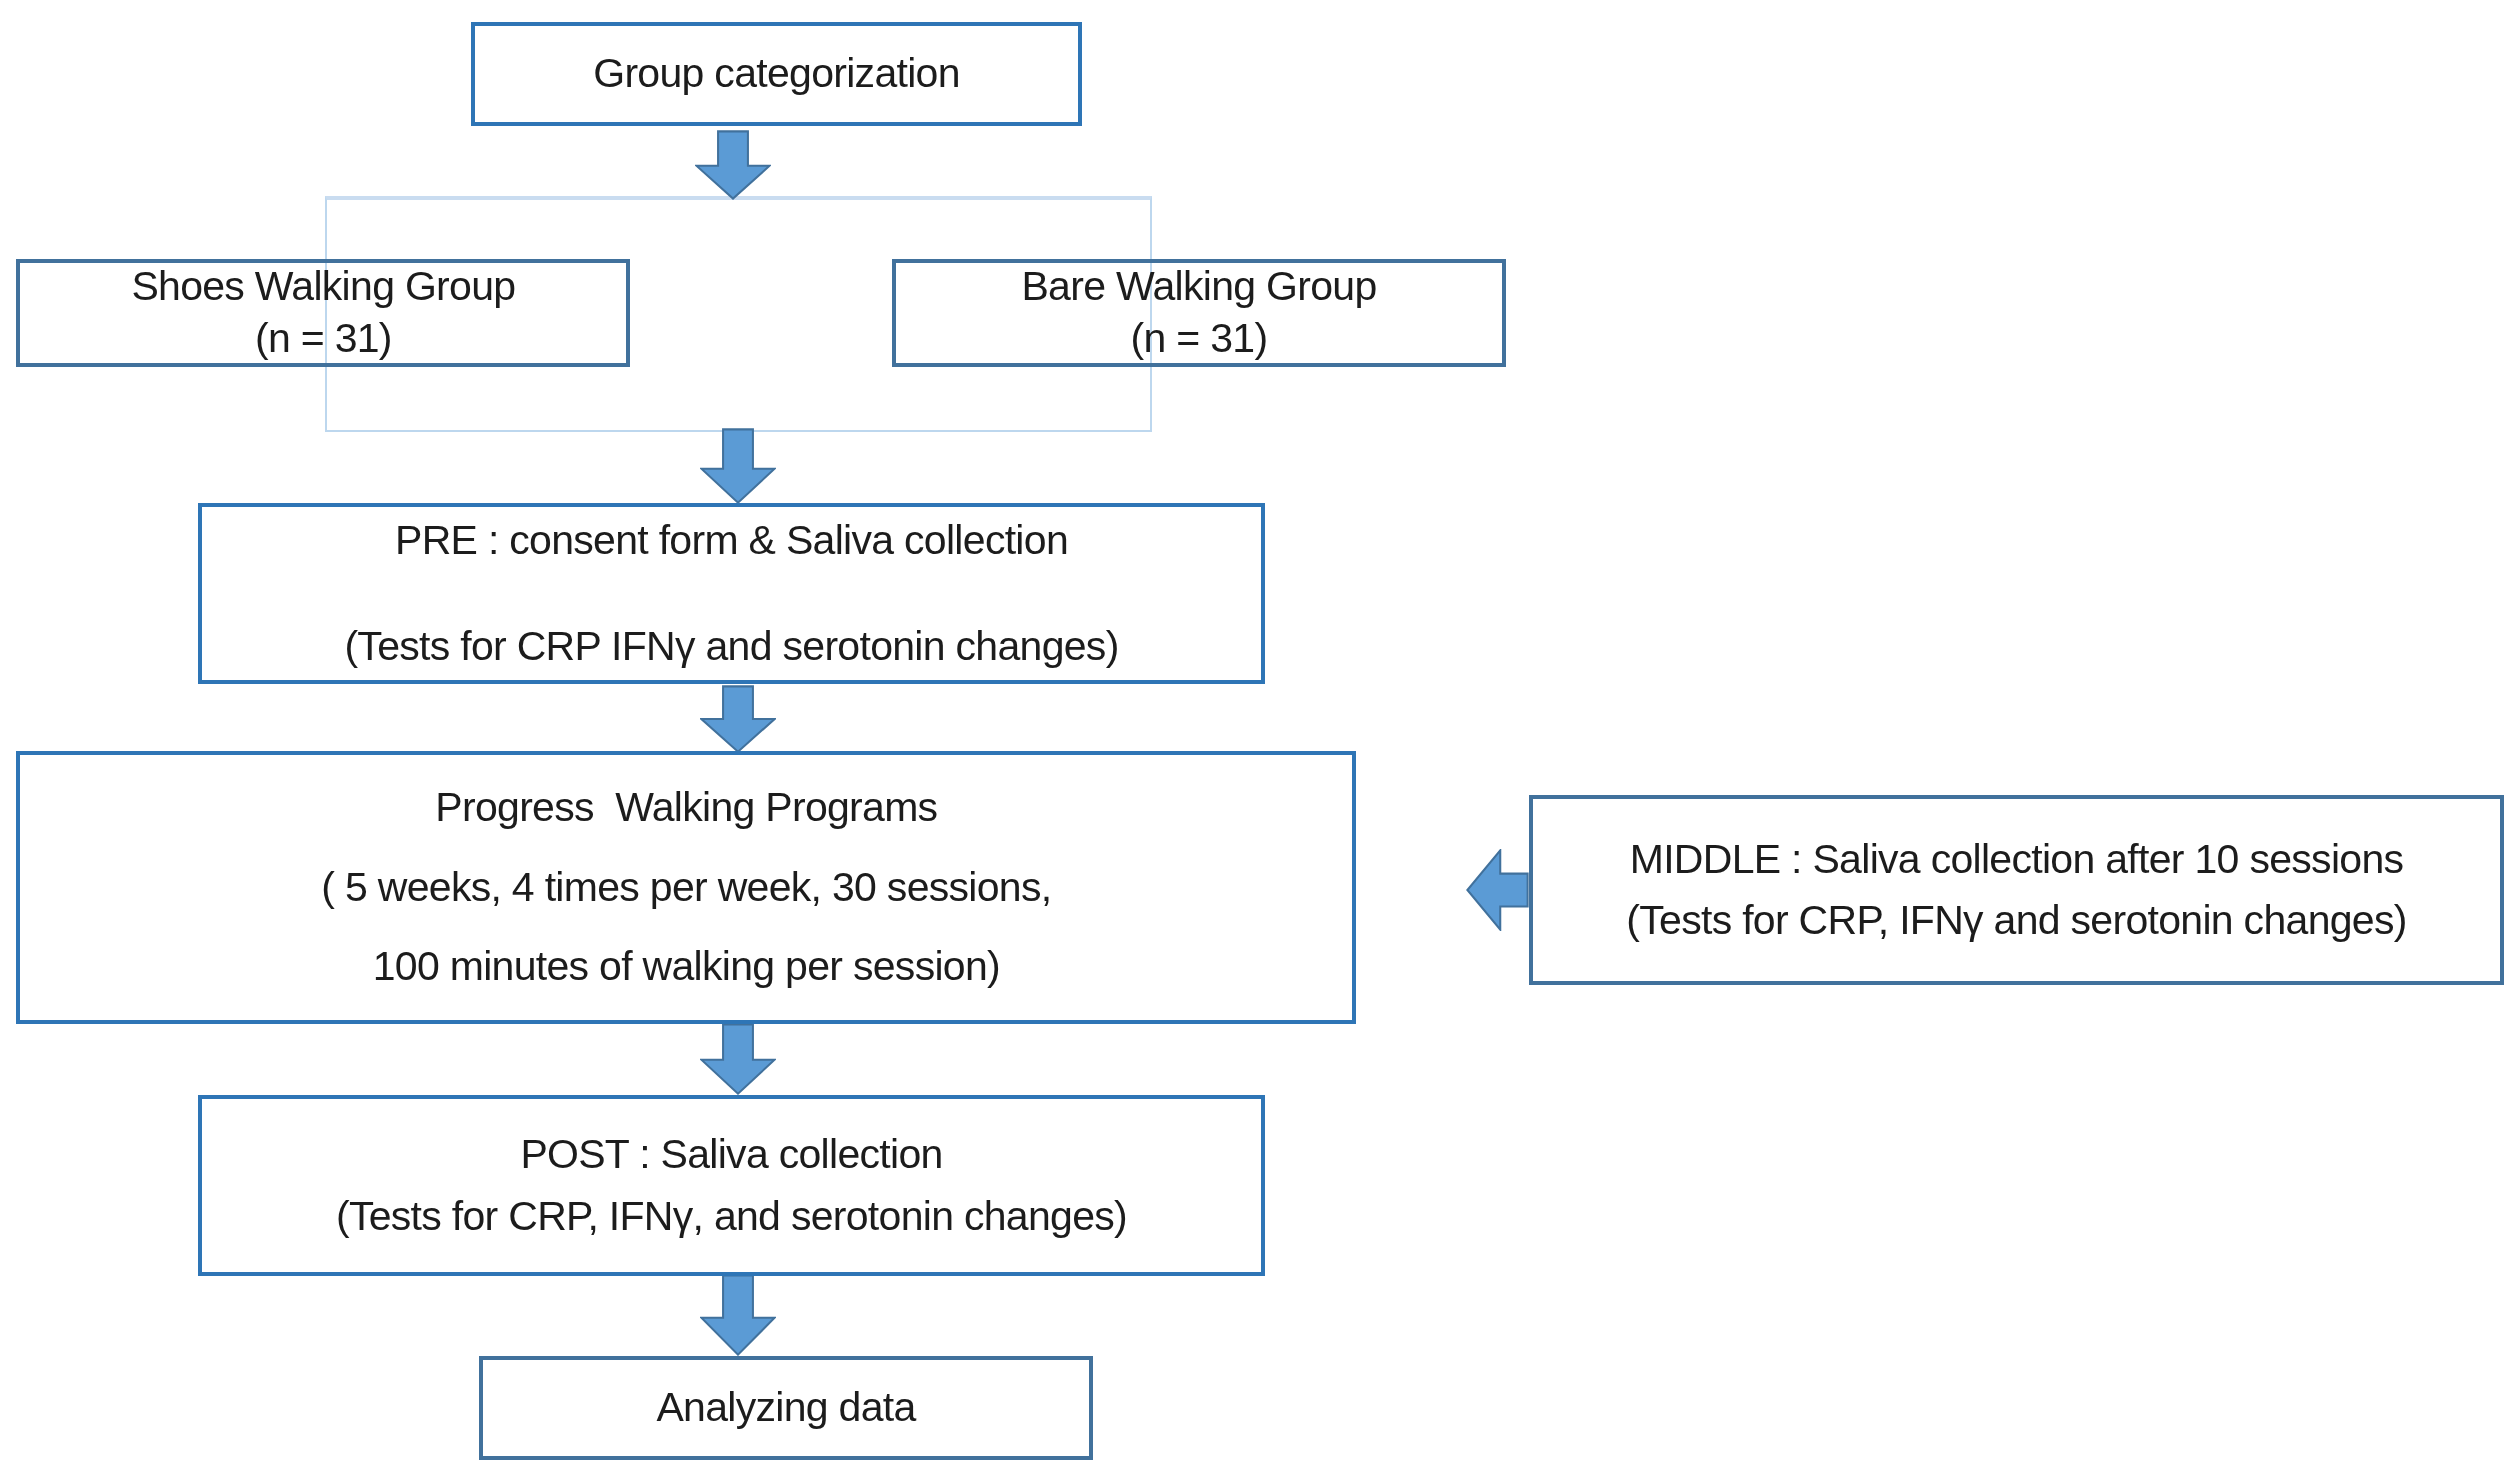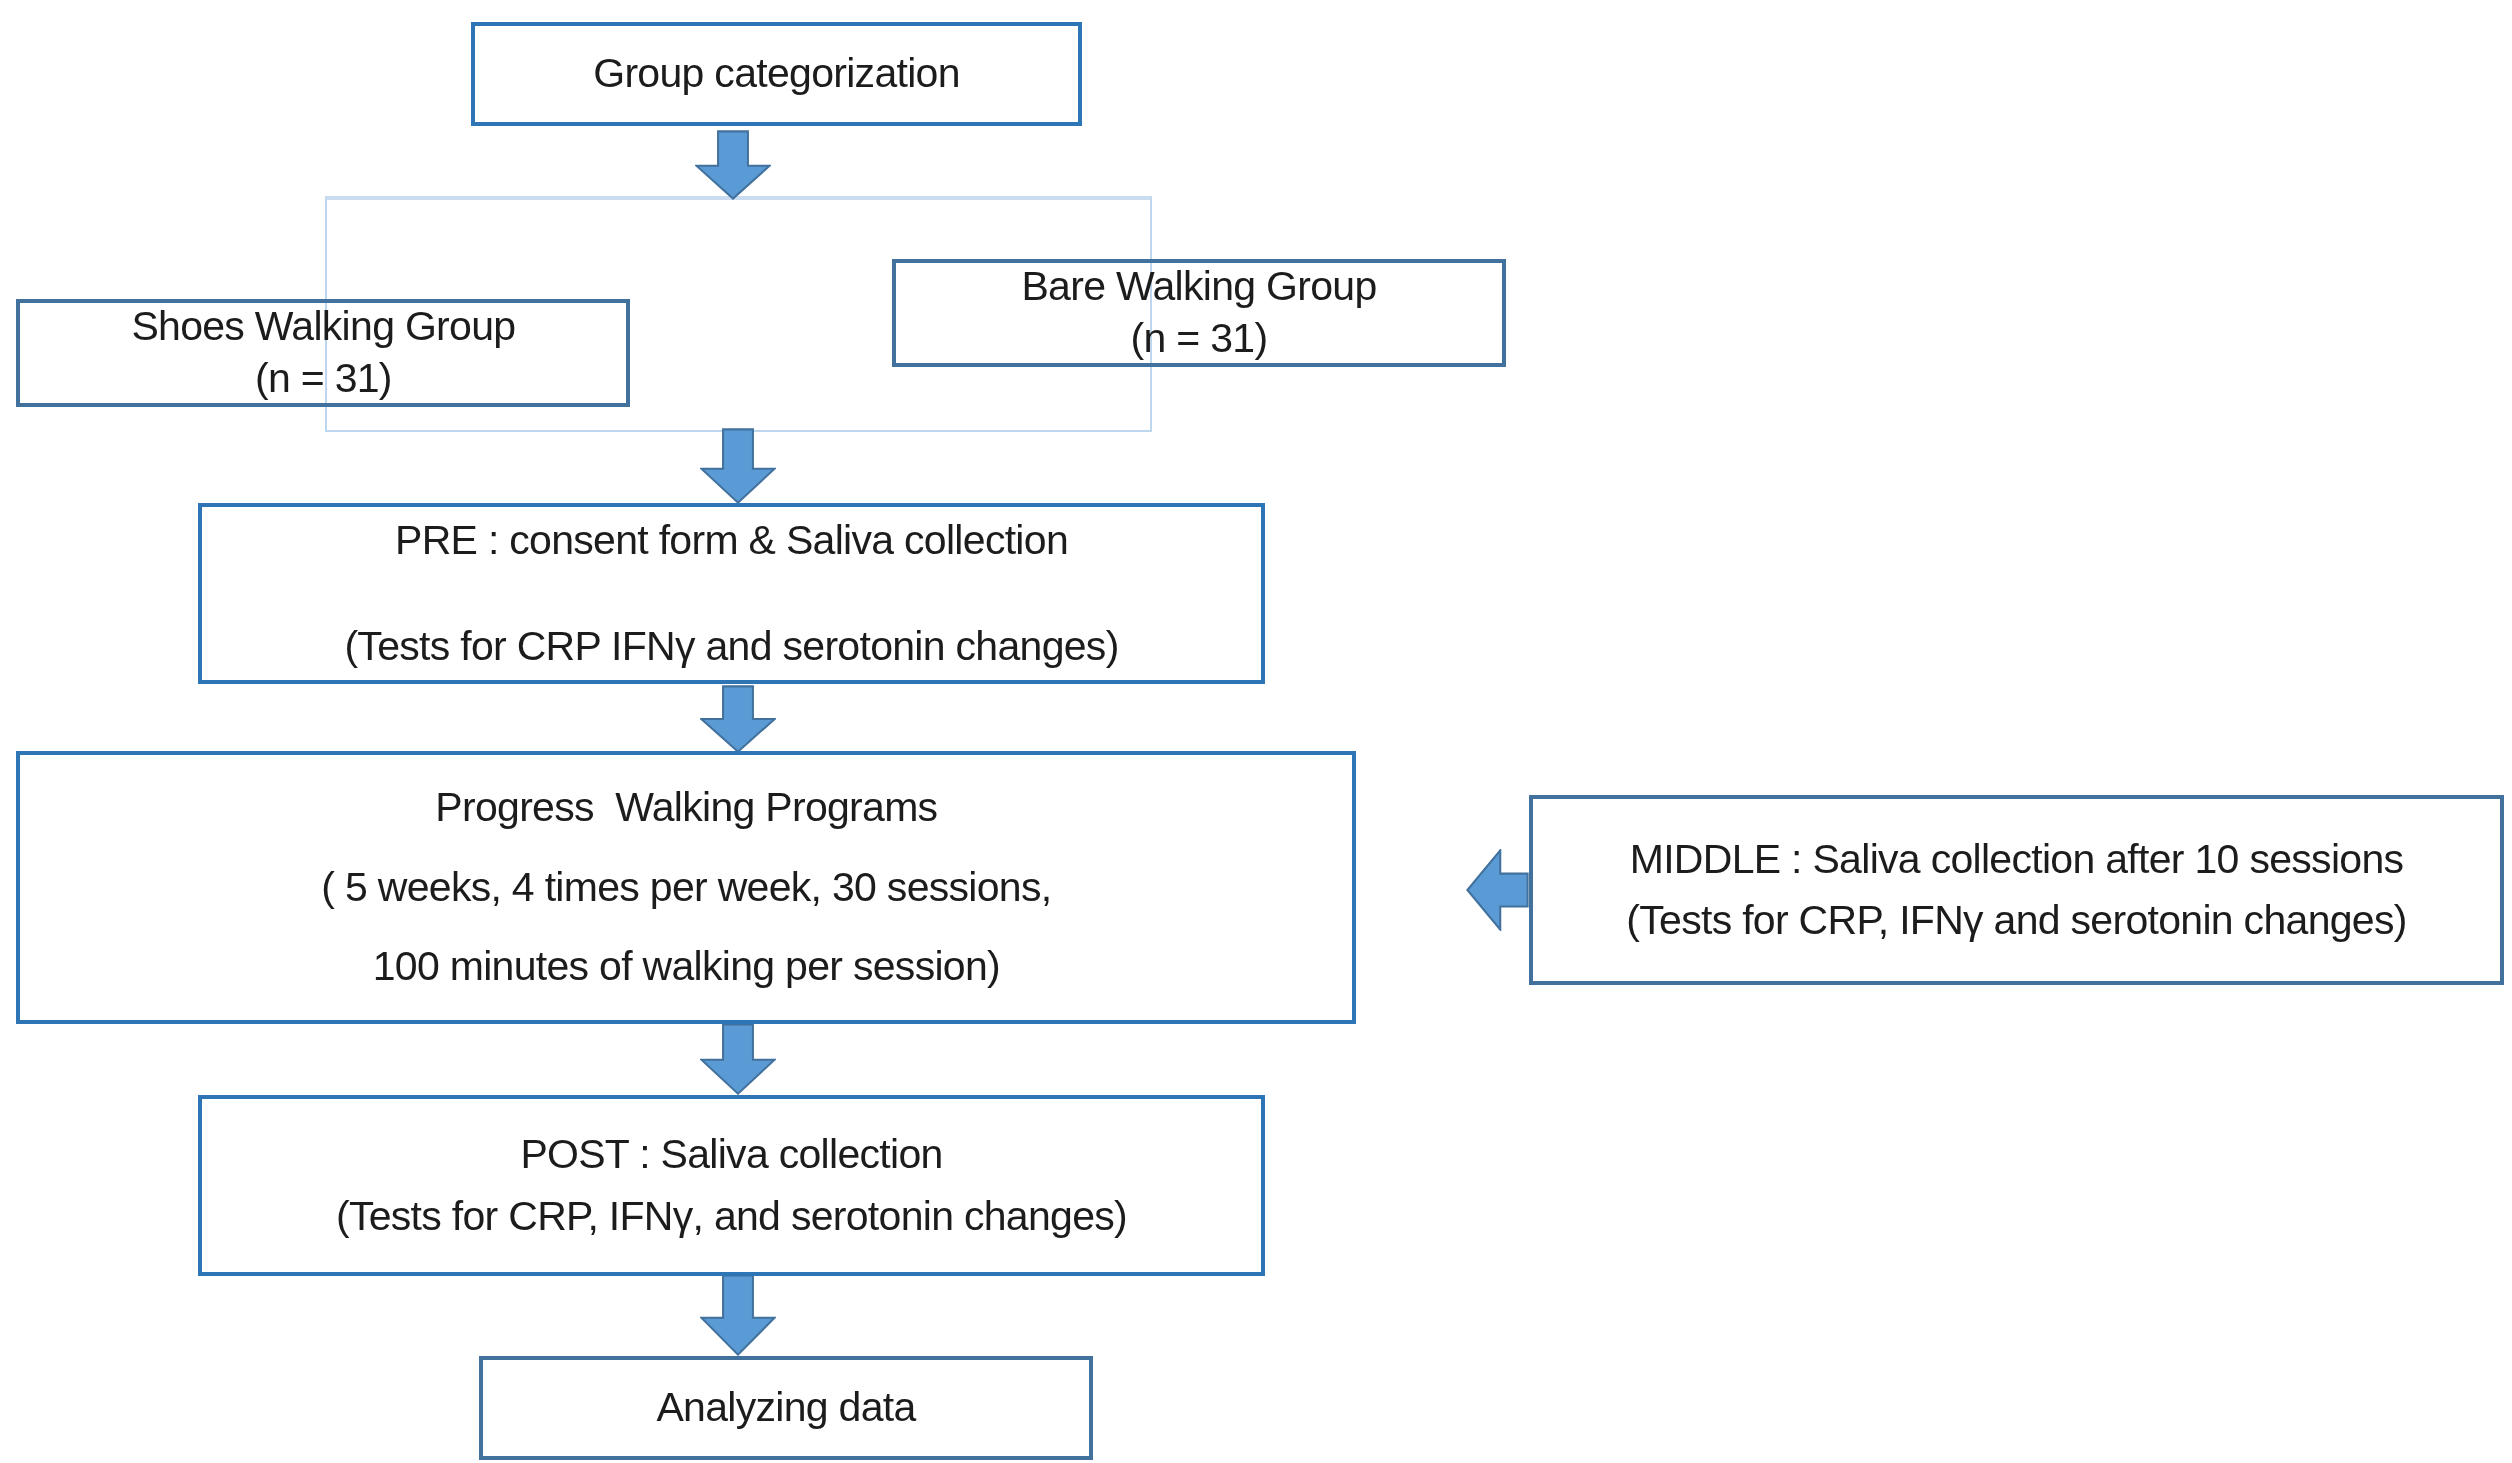--- a/index.html
+++ b/index.html
@@ -60,21 +60,21 @@
   <div class="connector-rect" style="left:325px; top:196px; width:827px; height:236px;"></div>
 
   <div class="box single" style="left:471px; top:22px; width:611px; height:104px;">
     <div class="line">Group categorization</div>
   </div>
 
   <svg class="arrow" style="left:695px; top:130px;" width="76" height="70" viewBox="0 0 112 102" preserveAspectRatio="none">
     <polygon points="34,2 78,2 78,52 110,52 56,100 2,52 34,52" fill="#5B9BD5" stroke="#41719C" stroke-width="3"></polygon>
   </svg>
 
-  <div class="box tight group-style" style="left:16.4px; top:259px; width:614px; height:108px;margin-top:40px;">
+  <div class="box tight group-style" style="left:16.4px; top:259px; width:614px; height:108px;">
     <div class="line">Shoes Walking Group</div>
     <div class="line">(n = 31)</div>
   </div>
 
   <div class="box tight group-style" style="left:892px; top:259px; width:614px; height:108px;text-align:right;">
     <div class="line">Bare Walking Group</div>
     <div class="line">(n = 31)</div>
   </div>
 
   <svg class="arrow" style="left:700px; top:428px;" width="76" height="76" viewBox="0 0 112 112" preserveAspectRatio="none">

